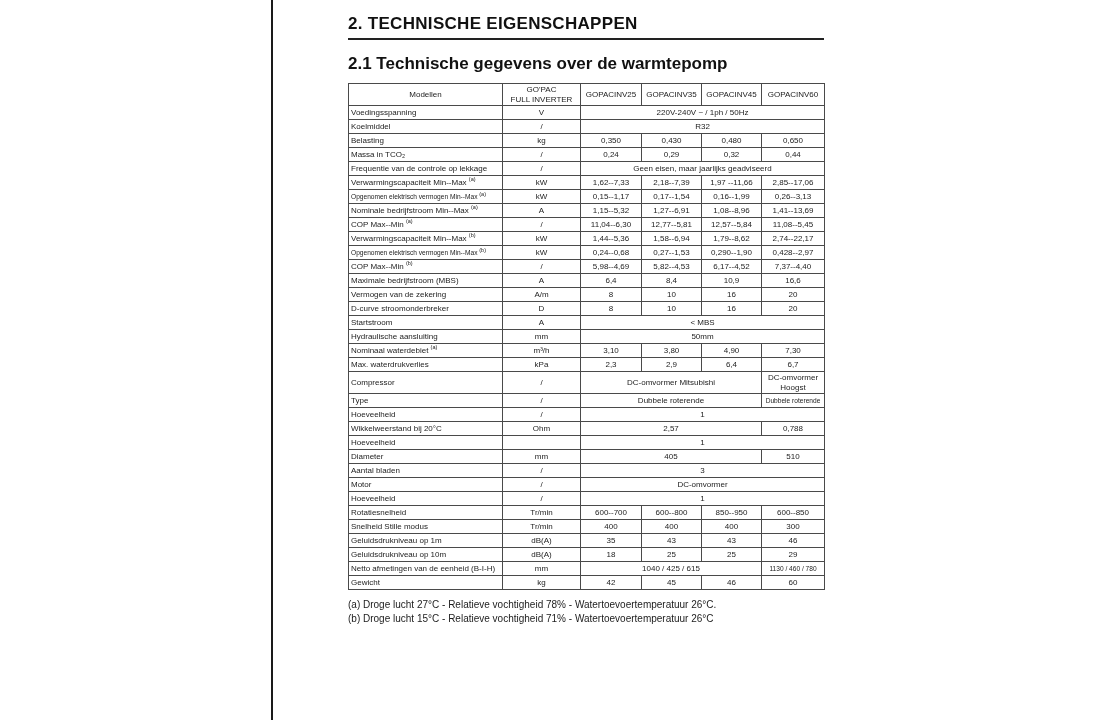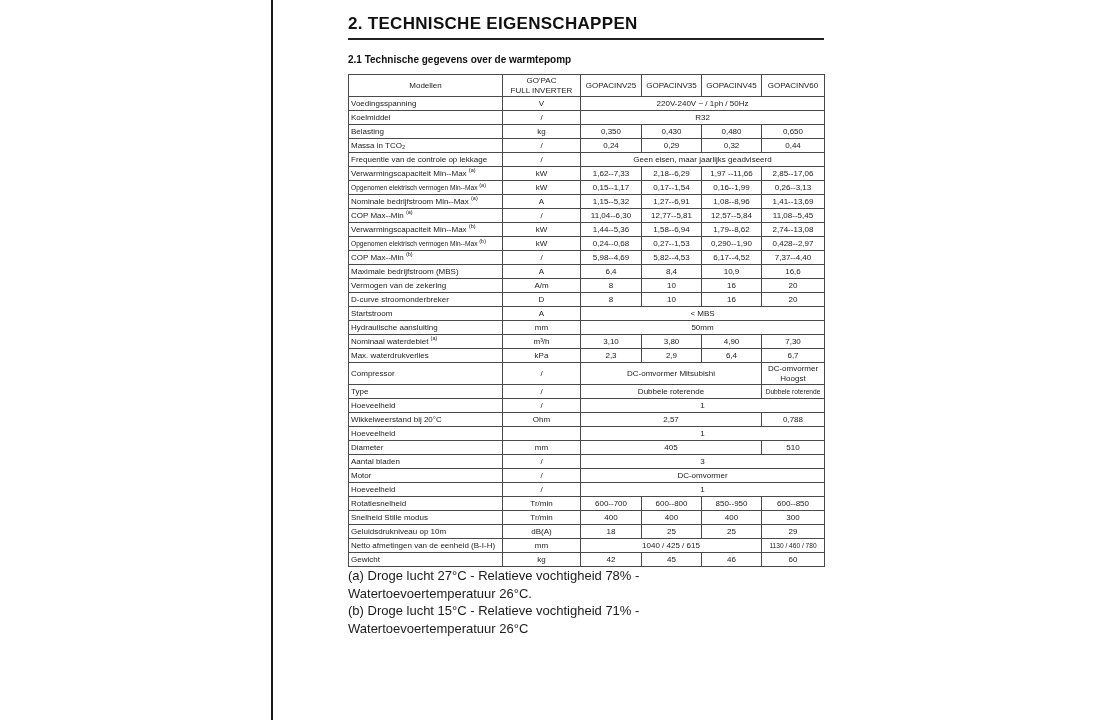--- a/index.html
+++ b/index.html
@@ -16,21 +16,21 @@
     position: absolute; left: 271px; top: 0;
     width: 2px; height: 720px; background: #1a1a1a;
   }
   .content { position: absolute; left: 312px; top: 6px; width: 478px; padding-left: 36px; }
   h1.section-title {
     font-size: 17px; font-weight: bold; color: #111;
     margin: 8px 0 4px 0; letter-spacing: 0.3px;
   }
   .title-rule { border: none; border-top: 2px solid #222; margin: 2px 0 0 0; width: 476px; }
   h2.subsection-title {
-    font-size: 10px; font-weight: bold; color: #111;
+    font-size: 17px; font-weight: bold; color: #111;
     margin: 14px 0 9px 0;
   }
   table.spec {
     border-collapse: collapse;
     width: 476px;
     font-size: 8px;
     color: #1c1c1c;
     table-layout: fixed;
   }
   table.spec th, table.spec td {
@@ -39,21 +39,21 @@
     height: 14px;
     line-height: 1.2;
     font-weight: normal;
     overflow: hidden;
   }
   table.spec th { height: 19px; text-align: center; }
   td.c-label, th.c-label { text-align: left; padding-left: 4px; margin-left: 13px; }
   td.c-unit, td.c-val { text-align: center; }
   td.small, th.small { font-size: 6.6px; line-height: 1.15; }
   sup { font-size: 5.5px; vertical-align: super; line-height: 0; }
-  .footnotes { font-size: 13px; line-height: 1.35; color: #1c1c1c; }
+  .footnotes { margin-top: 8px; font-size: 10px; line-height: 1.35; color: #1c1c1c; }
 </style>
 </head>
 <body>
 
 <div class="page">
   <div class="page-edge"></div>
   <div class="content">
     <h1 class="section-title">2. TECHNISCHE EIGENSCHAPPEN</h1>
     <hr class="title-rule">
     <h2 class="subsection-title">2.1 Technische gegevens over de warmtepomp</h2>
@@ -106,21 +106,21 @@
           </tr>
           <tr>
             <td class="c-label">Frequentie van de controle op lekkage</td>
             <td class="c-unit">/</td>
             <td class="c-val" colspan="4">Geen eisen, maar jaarlijks geadviseerd</td>
           </tr>
           <tr>
             <td class="c-label">Verwarmingscapaciteit Min--Max <sup>(a)</sup></td>
             <td class="c-unit">kW</td>
             <td class="c-val">1,62--7,33</td>
-            <td class="c-val">2,18--6,29</td>
+            <td class="c-val">2,18--7,39</td>
             <td class="c-val">1,97 --11,66</td>
             <td class="c-val">2,85--17,06</td>
           </tr>
           <tr>
             <td class="c-label small">Opgenomen elektrisch vermogen Min--Max <sup>(a)</sup></td>
             <td class="c-unit">kW</td>
             <td class="c-val">0,15--1,17</td>
             <td class="c-val">0,17--1,54</td>
             <td class="c-val">0,16--1,99</td>
             <td class="c-val">0,26--3,13</td>
@@ -140,21 +140,21 @@
             <td class="c-val">12,77--5,81</td>
             <td class="c-val">12,57--5,84</td>
             <td class="c-val">11,08--5,45</td>
           </tr>
           <tr>
             <td class="c-label">Verwarmingscapaciteit Min--Max <sup>(b)</sup></td>
             <td class="c-unit">kW</td>
             <td class="c-val">1,44--5,36</td>
             <td class="c-val">1,58--6,94</td>
             <td class="c-val">1,79--8,62</td>
-            <td class="c-val">2,74--13,08</td>
+            <td class="c-val">2,74--22,17</td>
           </tr>
           <tr>
             <td class="c-label small">Opgenomen elektrisch vermogen Min--Max <sup>(b)</sup></td>
             <td class="c-unit">kW</td>
             <td class="c-val">0,24--0,68</td>
             <td class="c-val">0,27--1,53</td>
             <td class="c-val">0,290--1,90</td>
             <td class="c-val">0,428--2,97</td>
           </tr>
           <tr>
@@ -272,20 +272,28 @@
             <td class="c-val">850--950</td>
             <td class="c-val">600--850</td>
           </tr>
           <tr>
             <td class="c-label">Snelheid Stille modus</td>
             <td class="c-unit">Tr/min</td>
             <td class="c-val">400</td>
             <td class="c-val">400</td>
             <td class="c-val">400</td>
             <td class="c-val">300</td>
+          </tr>
+          <tr>
+            <td class="c-label">Geluidsdrukniveau op 1m</td>
+            <td class="c-unit">dB(A)</td>
+            <td class="c-val">35</td>
+            <td class="c-val">43</td>
+            <td class="c-val">43</td>
+            <td class="c-val">46</td>
           </tr>
           <tr>
             <td class="c-label">Geluidsdrukniveau op 10m</td>
             <td class="c-unit">dB(A)</td>
             <td class="c-val">18</td>
             <td class="c-val">25</td>
             <td class="c-val">25</td>
             <td class="c-val">29</td>
           </tr>
           <tr>

